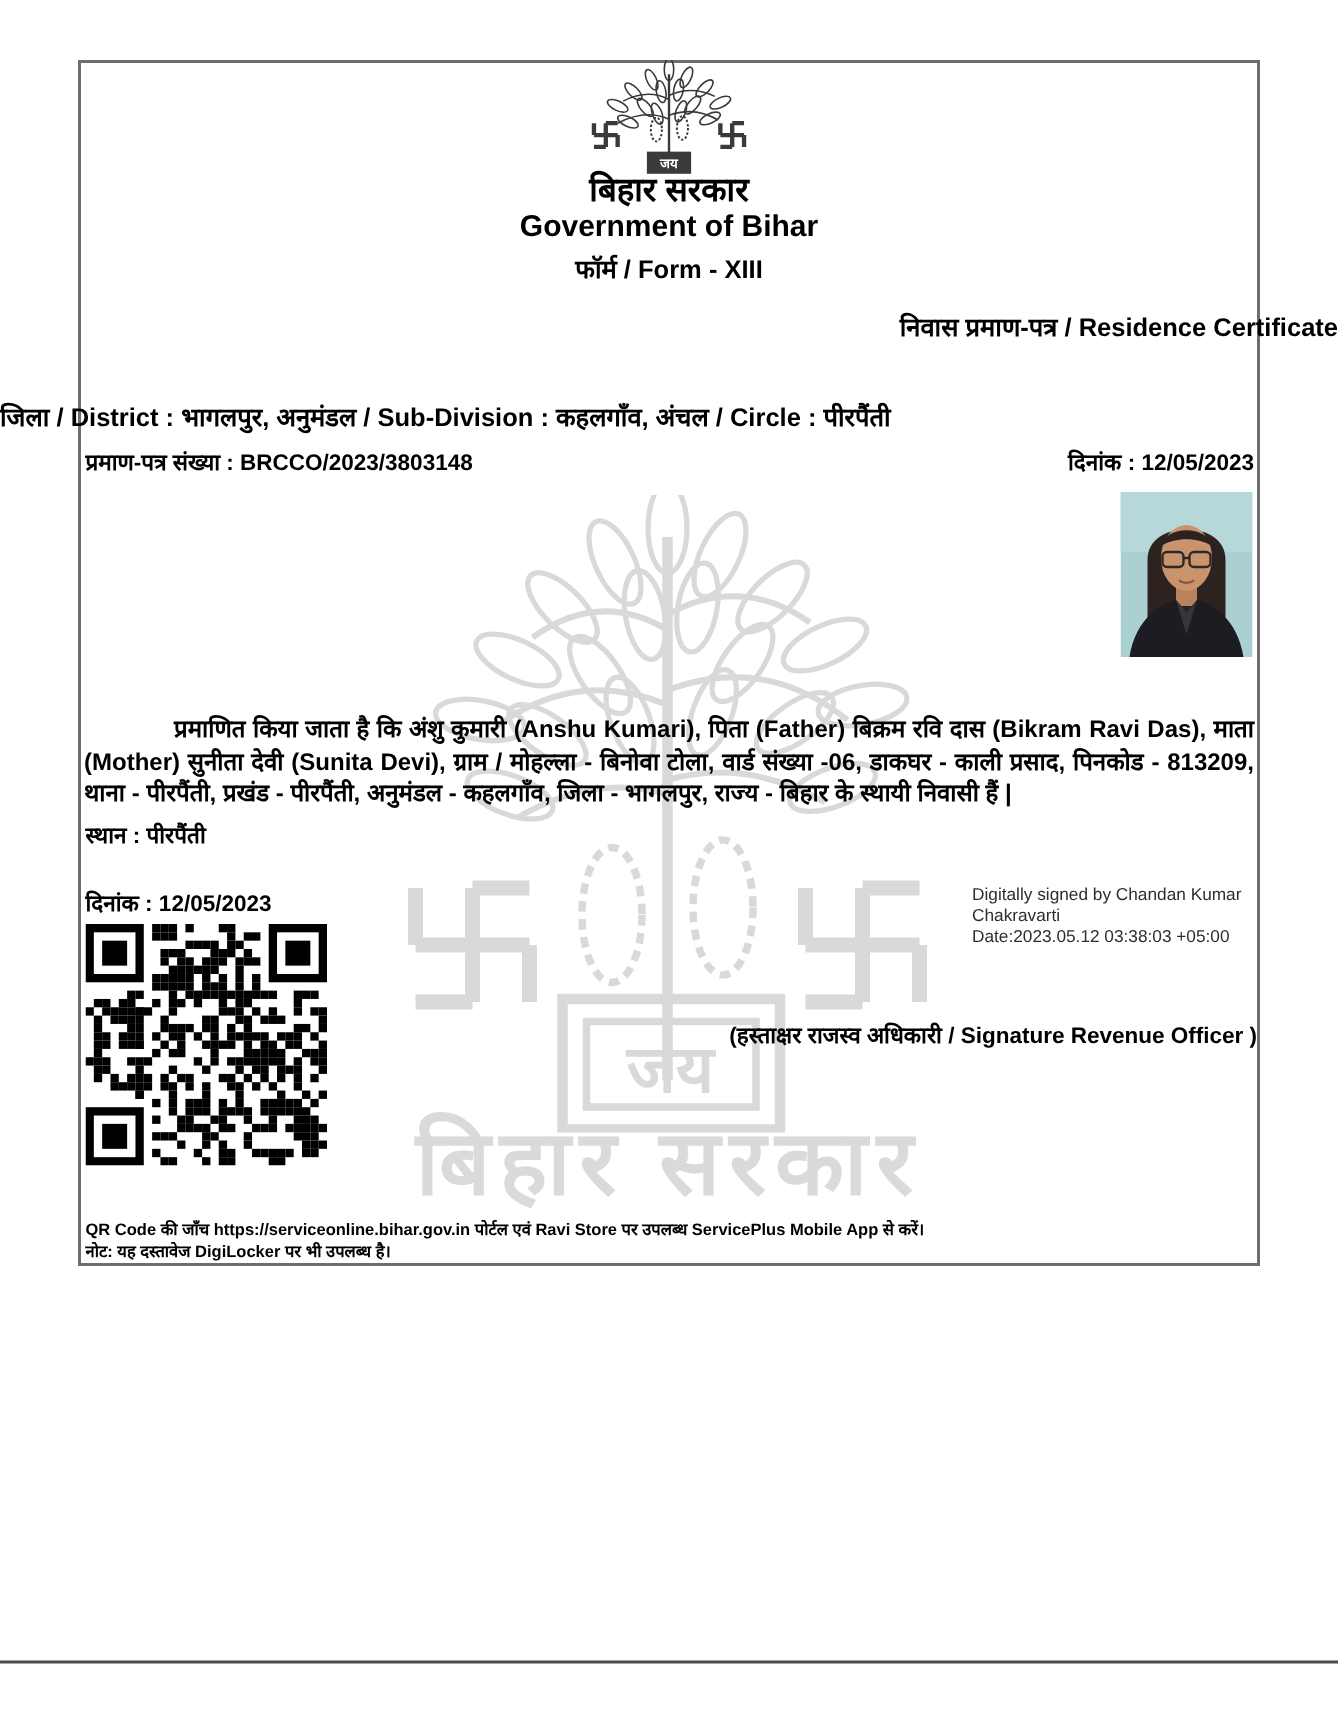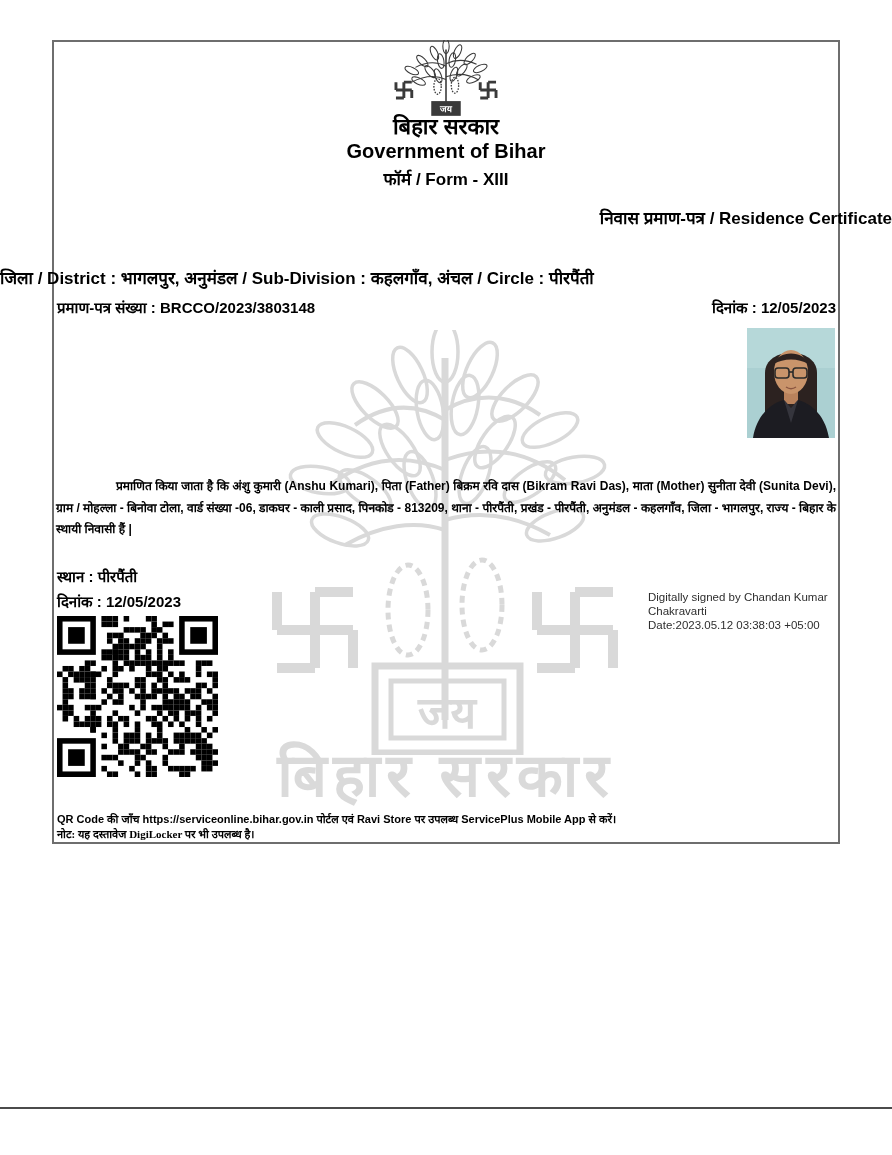--- a/index.html
+++ b/index.html
@@ -28,33 +28,33 @@
   .form-line{left:0;top:167px;width:892px;text-align:center;font-size:17px;}
   .title1{left:0;top:206px;width:892px;text-align:right;font-size:17px;}
   .title2{left:0;top:230px;width:892px;text-align:left;font-size:17px;margin-top:36px;}
   
   .meta-left{left:57px;top:297px;font-size:15px;}
   .meta-right{right:56px;top:297px;font-size:15px;}
   
   .photo{left:747px;top:328px;width:88px;height:110px;}
   
   .para{
-    left:56px;top:476px;width:780px;font-size:12px;line-height:21.5px;
+    left:56px;top:476px;width:780px;font-size:16px;line-height:21.5px;
     text-align:justify;text-indent:60px;
   }
   
-  .place-line{left:57px;top:566px;font-size:15px;}
+  .place-line{left:57px;top:546px;font-size:15px;}
   .issue-date{left:57px;top:591px;font-size:15px;}
   .qr{left:57px;top:616px;}
   
   .digsig{left:648px;top:590px;width:236px;font-size:11.5px;line-height:14px;color:#2e2e2e;}
   .sig-label{right:54px;top:679px;font-size:15px;}
   
   .note1{left:57px;top:811px;font-size:11px;}
-  .note2{left:57px;top:826px;font-size:11px;font-family:Liberation Serif, serif;}
+  .note2{left:57px;top:826px;font-size:11px;}
   
   .footer-rule{left:0;top:1107px;width:892px;height:2px;background:#4b4b4b;}
   .footer-text{left:14px;top:1120px;font-size:13px;color:#191919;}
 </style>
 </head>
 <body>
 
 <div class="page">
 
   <svg class="abs wm wm-svg" width="390" height="425" viewBox="0 0 390 425">
@@ -521,19 +521,20 @@
       <rect x="133.24137931034483" y="11.10344827586207" width="16.655172413793103" height="16.655172413793103" fill="#000"></rect>
       <rect x="0" y="122.13793103448276" width="38.862068965517246" height="38.862068965517246" fill="#000"></rect>
       <rect x="5.551724137931035" y="127.6896551724138" width="27.758620689655174" height="27.758620689655174" fill="#fff"></rect>
       <rect x="11.10344827586207" y="133.24137931034483" width="16.655172413793103" height="16.655172413793103" fill="#000"></rect>
     </svg>
 
   <div class="abs digsig">
     <div>Digitally signed by Chandan Kumar Chakravarti</div>
     <div>Date:2023.05.12 03:38:03 +05:00</div>
   </div>
+  <div class="abs b sig-label">(हस्ताक्षर राजस्व अधिकारी / Signature Revenue Officer )</div>
 
   <div class="abs b note1">QR Code की जाँच https://serviceonline.bihar.gov.in पोर्टल एवं Ravi Store पर उपलब्ध ServicePlus Mobile App से करें।</div>
   <div class="abs b note2">नोट: यह दस्तावेज DigiLocker पर भी उपलब्ध है।</div>
 
   <div class="abs footer-rule"></div>
 
 </div>
 
 </body></html>

